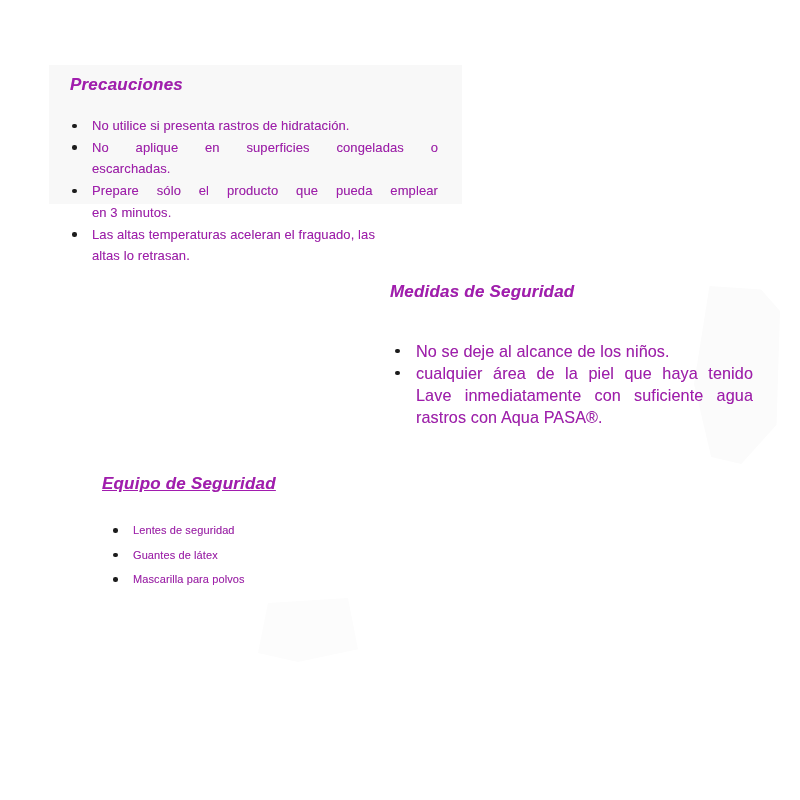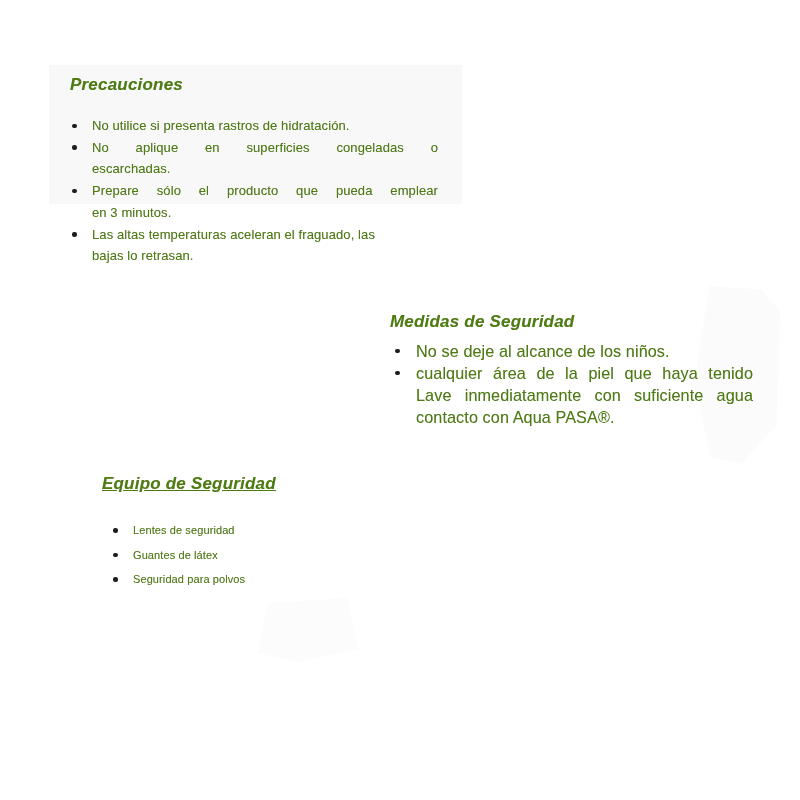--- a/index.html
+++ b/index.html
@@ -7,21 +7,21 @@
     padding: 0;
     background: #ffffff;
   }
   .page {
     position: relative;
     width: 800px;
     height: 800px;
     background: #ffffff;
     overflow: hidden;
     font-family: "Liberation Sans", sans-serif;
-    color: #4d7c0f;
+    color: #a21caf;
   }
   
   .artifact {
     position: absolute;
     pointer-events: none;
   }
   .artifact-panel {
     left: 49px; top: 65px; width: 413px; height: 139px;
     background: #f8f8f8;
   }
@@ -39,21 +39,21 @@
   .heading {
     position: absolute;
     font-weight: bold;
     font-style: italic;
     font-size: 17px;
     letter-spacing: 0.2px;
     white-space: nowrap;
     text-shadow: 0 0 0.6px rgba(0,0,0,0.25);
   }
   #heading-precauciones { left: 70px;  top: 75px;  }
-  #heading-medidas      { left: 390px; top: 312px; }
+  #heading-medidas      { left: 390px; top: 282px; }
   #heading-equipo       { left: 102px; top: 474px; text-decoration: underline; }
 
   .list {
     position: absolute;
     letter-spacing: 0.1px;
     text-shadow: 0 0 0.6px rgba(0,0,0,0.25);
   }
   #list-precauciones { left: 70px;  top: 115px; font-size: 13px; }
   #list-medidas      { left: 393px; top: 340px; font-size: 16.2px; }
   #list-equipo       { left: 111px; top: 518px; font-size: 11px; }
@@ -105,49 +105,49 @@
         <div class="line"><span>escarchadas.</span></div>
       </div>
       <div class="li">
         <span class="dot"></span>
         <div class="line just"><span>Prepare sólo el producto que pueda emplear</span></div>
         <div class="line"><span>en 3 minutos.</span></div>
       </div>
       <div class="li">
         <span class="dot"></span>
         <div class="line"><span>Las altas temperaturas aceleran el fraguado, las</span></div>
-        <div class="line"><span>bajas lo retrasan.</span></div>
+        <div class="line"><span>altas lo retrasan.</span></div>
       </div>
     </div>
 
   <div class="heading" id="heading-medidas">Medidas de Seguridad</div>
 
   <div class="list" id="list-medidas">
       <div class="li">
         <span class="dot"></span>
         <div class="line"><span>No se deje al alcance de los niños.</span></div>
       </div>
       <div class="li">
         <span class="dot"></span>
         <div class="line just"><span>cualquier área de la piel que haya tenido</span></div>
         <div class="line just"><span>Lave inmediatamente con suficiente agua</span></div>
-        <div class="line"><span>contacto con </span><span class="b">Aqua PASA®</span><span>.</span></div>
+        <div class="line"><span>rastros con </span><span class="b">Aqua PASA®</span><span>.</span></div>
       </div>
     </div>
 
   <div class="heading" id="heading-equipo">Equipo de Seguridad</div>
 
   <div class="list" id="list-equipo">
       <div class="li">
         <span class="dot"></span>
         <div class="line"><span>Lentes de seguridad</span></div>
       </div>
       <div class="li">
         <span class="dot"></span>
         <div class="line"><span>Guantes de látex</span></div>
       </div>
       <div class="li">
         <span class="dot"></span>
-        <div class="line"><span>Seguridad para polvos</span></div>
+        <div class="line"><span>Mascarilla para polvos</span></div>
       </div>
     </div>
 
 </div>
 
 </body></html>

